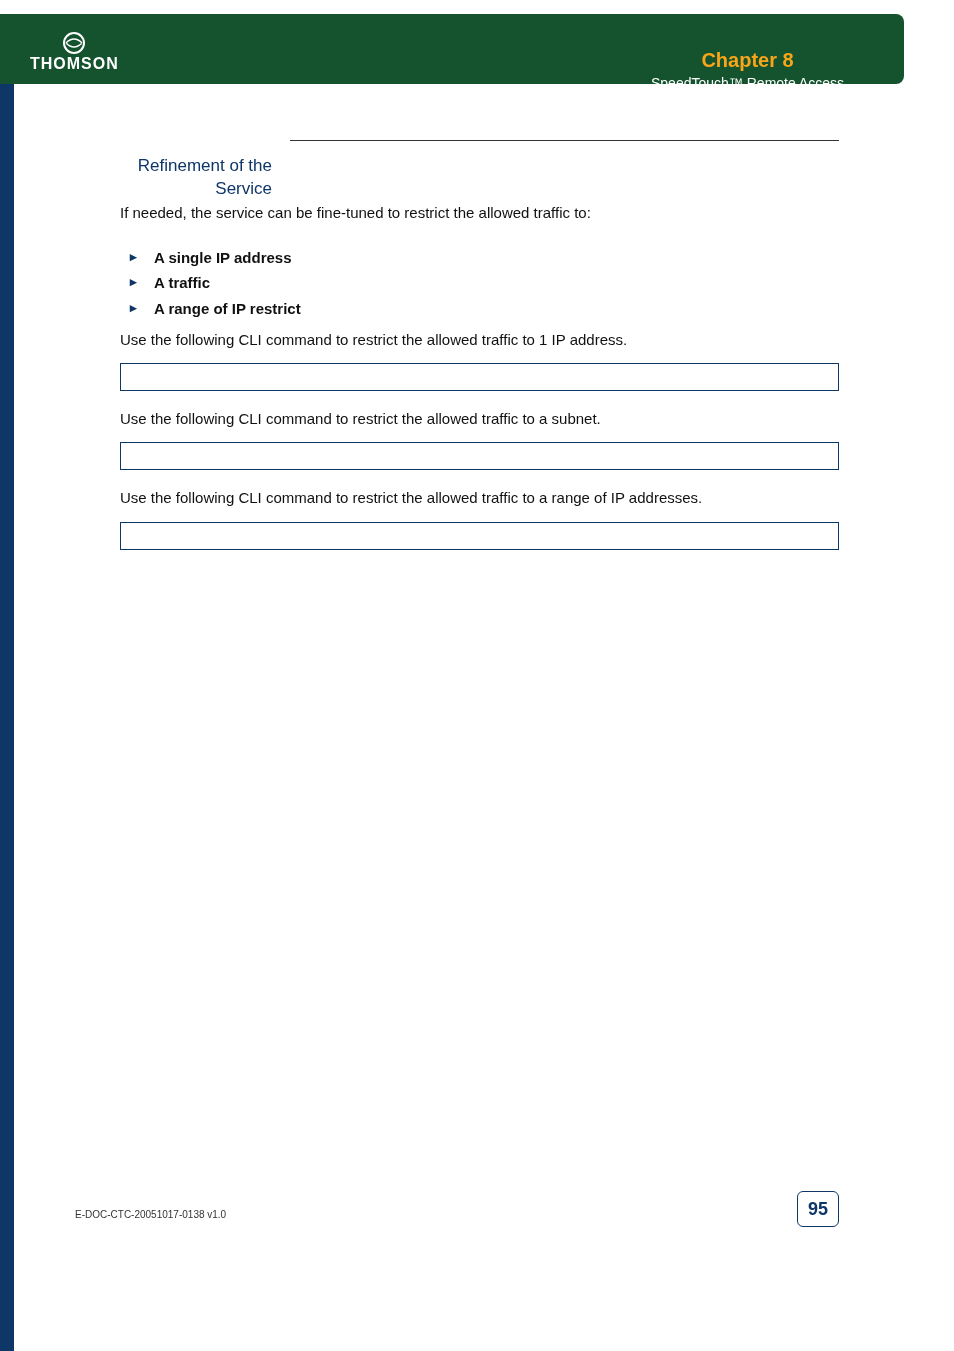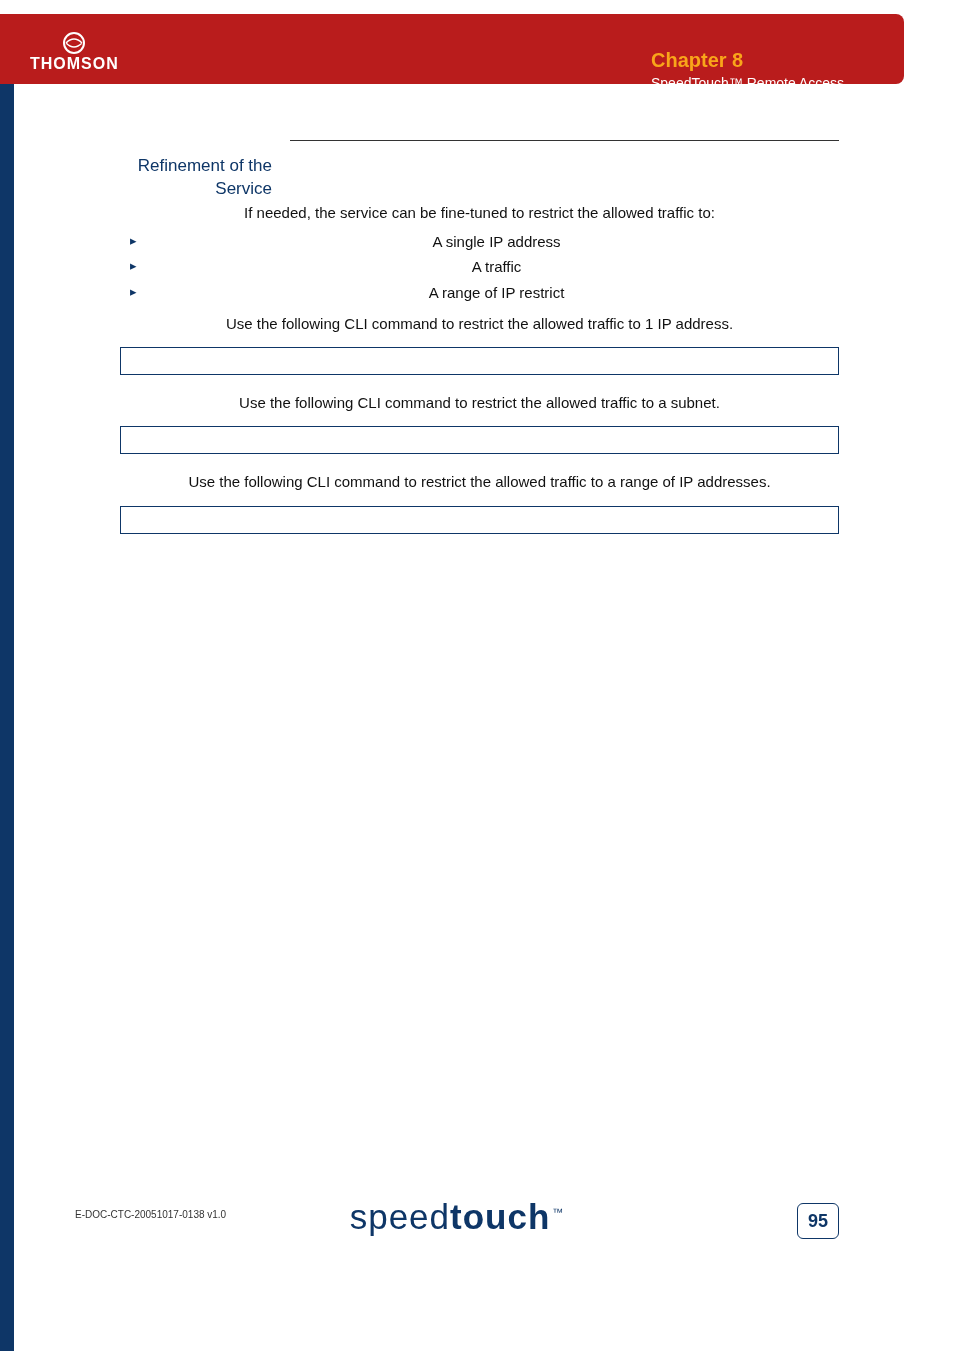--- a/index.html
+++ b/index.html
@@ -11,41 +11,41 @@
     background: #fff;
     color: #000;
     position: relative;
   }
   .header-bar {
     position: absolute;
     top: 14px;
     left: 0;
     right: 50px;
     height: 70px;
-    background: #b91c1c;
+    background: #14532d;
     border-top-right-radius: 8px;
     border-bottom-right-radius: 8px;
   }
   .thomson-logo {
     position: absolute;
     left: 30px;
     top: 18px;
     text-align: center;
     color: #fff;
     font-weight: bold;
     font-size: 16px;
     letter-spacing: 1px;
     line-height: 1.05;
   }
   .thomson-logo svg { display: block; margin: 0 auto 2px auto; }
   .header-right {
     position: absolute;
     right: 60px;
     top: 35px;
-    text-align: left;
+    text-align: center;
     margin-left: 22px;
   }
   .chapter-title {
     color: #f9a51a;
     font-weight: bold;
     font-size: 20px;
   }
   .chapter-sub {
     color: #fff;
     font-size: 14px;
@@ -81,26 +81,26 @@
     color: #0e3667;
     font-size: 17px;
     line-height: 1.35;
     box-sizing: border-box;
   }
   .maincol {
     flex: 1;
     font-size: 15px;
     line-height: 1.55;
     color: #111;
-    text-align: center;
   }
   ul.bullets {
     list-style: none;
-    margin: 6px 0 8px 0;
+    margin: 22px 0 8px 0;
     padding: 0;
+    font-weight: bold;
   }
   ul.bullets li {
     padding-left: 34px;
     position: relative;
     margin: 2px 0;
   }
   ul.bullets li::before {
     content: "▸";
     color: #0e3667;
     position: absolute;
@@ -135,21 +135,21 @@
     color: #0e3667;
     font-size: 35px;
     letter-spacing: 1px;
   }
   .brand .light { font-weight: 300; }
   .brand .bold { font-weight: 800; }
   .brand .tm { font-size: 11px; vertical-align: super; margin-left: 2px; }
   .pagenum {
     position: absolute;
     right: 0;
-    top: 12px;
+    top: 0;
     width: 40px;
     height: 34px;
     border: 1px solid #0e3667;
     border-radius: 6px;
     text-align: center;
     line-height: 34px;
     font-weight: bold;
     color: #0e3667;
     font-size: 18px;
   }
@@ -188,17 +188,14 @@
       <div>Use the following CLI command to restrict the allowed traffic to a subnet.</div>
       <div class="cli-box"></div>
       <div>Use the following CLI command to restrict the allowed traffic to a range of IP addresses.</div>
       <div class="cli-box"></div>
     </div>
   </div>
 </div>
 
 <div class="footer">
   <div class="edoc">E-DOC-CTC-20051017-0138 v1.0</div>
-  <div class="brand">
-    <span class="light">speed</span><span class="bold">touch</span><span class="tm">™</span>
-  </div>
   <div class="pagenum">95</div>
 </div>
 
 </body></html>

